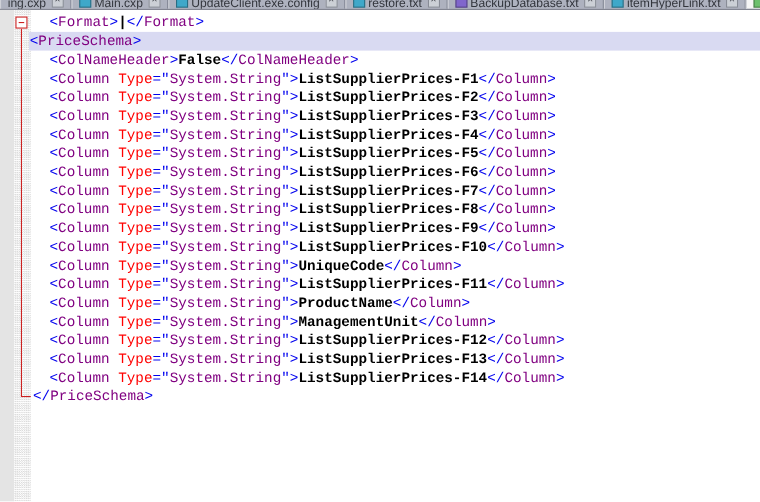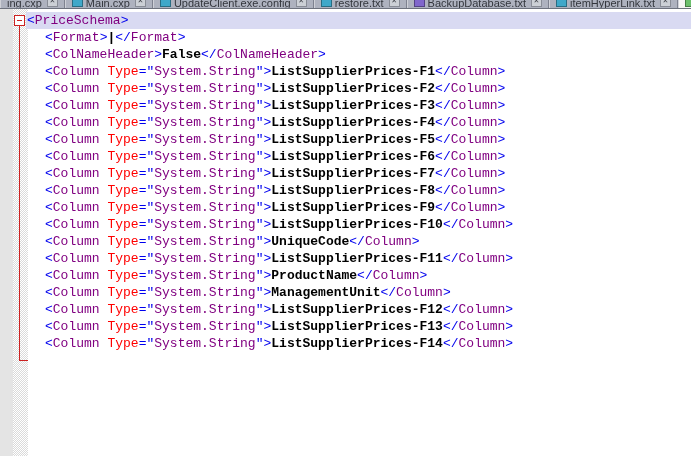--- a/index.html
+++ b/index.html
@@ -72,34 +72,35 @@
 
 <div class="editor">
   <div class="gutter-solid"></div>
   <div class="gutter-fold"></div>
   <div class="fold-box">
       <div class="fold-minus"></div>
     </div>
   <div class="fold-vline"></div>
   <div class="fold-hline"></div>
   <div class="code">
+      <div class="ln child"><span style="color: rgb(0, 0, 238);">&lt;</span><span style="color: rgb(128, 0, 128);">Format</span><span style="color: rgb(0, 0, 238);">&gt;</span><span style="color: rgb(0, 0, 0); font-weight: bold;">|</span><span style="color: rgb(0, 0, 238);">&lt;/</span><span style="color: rgb(128, 0, 128);">Format</span><span style="color: rgb(0, 0, 238);">&gt;</span></div>
       <div class="ln root hl"><span style="color: rgb(0, 0, 238);">&lt;</span><span style="color: rgb(128, 0, 128);">PriceSchema</span><span style="color: rgb(0, 0, 238);">&gt;</span></div>
-      <div class="ln child"><span style="color: rgb(0, 0, 238);">&lt;</span><span style="color: rgb(128, 0, 128);">Format</span><span style="color: rgb(0, 0, 238);">&gt;</span><span style="color: rgb(0, 0, 0); font-weight: bold;">|</span><span style="color: rgb(0, 0, 238);">&lt;/</span><span style="color: rgb(128, 0, 128);">Format</span><span style="color: rgb(0, 0, 238);">&gt;</span></div>
       <div class="ln child"><span style="color: rgb(0, 0, 238);">&lt;</span><span style="color: rgb(128, 0, 128);">ColNameHeader</span><span style="color: rgb(0, 0, 238);">&gt;</span><span style="color: rgb(0, 0, 0); font-weight: bold;">False</span><span style="color: rgb(0, 0, 238);">&lt;/</span><span style="color: rgb(128, 0, 128);">ColNameHeader</span><span style="color: rgb(0, 0, 238);">&gt;</span></div>
       <div class="ln child"><span style="color: rgb(0, 0, 238);">&lt;</span><span style="color: rgb(128, 0, 128);">Column </span><span style="color: rgb(255, 0, 0);">Type</span><span style="color: rgb(0, 0, 238);">="</span><span style="color: rgb(128, 0, 128);">System.String</span><span style="color: rgb(0, 0, 238);">"&gt;</span><span style="color: rgb(0, 0, 0); font-weight: bold;">ListSupplierPrices-F1</span><span style="color: rgb(0, 0, 238);">&lt;/</span><span style="color: rgb(128, 0, 128);">Column</span><span style="color: rgb(0, 0, 238);">&gt;</span></div>
       <div class="ln child"><span style="color: rgb(0, 0, 238);">&lt;</span><span style="color: rgb(128, 0, 128);">Column </span><span style="color: rgb(255, 0, 0);">Type</span><span style="color: rgb(0, 0, 238);">="</span><span style="color: rgb(128, 0, 128);">System.String</span><span style="color: rgb(0, 0, 238);">"&gt;</span><span style="color: rgb(0, 0, 0); font-weight: bold;">ListSupplierPrices-F2</span><span style="color: rgb(0, 0, 238);">&lt;/</span><span style="color: rgb(128, 0, 128);">Column</span><span style="color: rgb(0, 0, 238);">&gt;</span></div>
       <div class="ln child"><span style="color: rgb(0, 0, 238);">&lt;</span><span style="color: rgb(128, 0, 128);">Column </span><span style="color: rgb(255, 0, 0);">Type</span><span style="color: rgb(0, 0, 238);">="</span><span style="color: rgb(128, 0, 128);">System.String</span><span style="color: rgb(0, 0, 238);">"&gt;</span><span style="color: rgb(0, 0, 0); font-weight: bold;">ListSupplierPrices-F3</span><span style="color: rgb(0, 0, 238);">&lt;/</span><span style="color: rgb(128, 0, 128);">Column</span><span style="color: rgb(0, 0, 238);">&gt;</span></div>
       <div class="ln child"><span style="color: rgb(0, 0, 238);">&lt;</span><span style="color: rgb(128, 0, 128);">Column </span><span style="color: rgb(255, 0, 0);">Type</span><span style="color: rgb(0, 0, 238);">="</span><span style="color: rgb(128, 0, 128);">System.String</span><span style="color: rgb(0, 0, 238);">"&gt;</span><span style="color: rgb(0, 0, 0); font-weight: bold;">ListSupplierPrices-F4</span><span style="color: rgb(0, 0, 238);">&lt;/</span><span style="color: rgb(128, 0, 128);">Column</span><span style="color: rgb(0, 0, 238);">&gt;</span></div>
       <div class="ln child"><span style="color: rgb(0, 0, 238);">&lt;</span><span style="color: rgb(128, 0, 128);">Column </span><span style="color: rgb(255, 0, 0);">Type</span><span style="color: rgb(0, 0, 238);">="</span><span style="color: rgb(128, 0, 128);">System.String</span><span style="color: rgb(0, 0, 238);">"&gt;</span><span style="color: rgb(0, 0, 0); font-weight: bold;">ListSupplierPrices-F5</span><span style="color: rgb(0, 0, 238);">&lt;/</span><span style="color: rgb(128, 0, 128);">Column</span><span style="color: rgb(0, 0, 238);">&gt;</span></div>
       <div class="ln child"><span style="color: rgb(0, 0, 238);">&lt;</span><span style="color: rgb(128, 0, 128);">Column </span><span style="color: rgb(255, 0, 0);">Type</span><span style="color: rgb(0, 0, 238);">="</span><span style="color: rgb(128, 0, 128);">System.String</span><span style="color: rgb(0, 0, 238);">"&gt;</span><span style="color: rgb(0, 0, 0); font-weight: bold;">ListSupplierPrices-F6</span><span style="color: rgb(0, 0, 238);">&lt;/</span><span style="color: rgb(128, 0, 128);">Column</span><span style="color: rgb(0, 0, 238);">&gt;</span></div>
       <div class="ln child"><span style="color: rgb(0, 0, 238);">&lt;</span><span style="color: rgb(128, 0, 128);">Column </span><span style="color: rgb(255, 0, 0);">Type</span><span style="color: rgb(0, 0, 238);">="</span><span style="color: rgb(128, 0, 128);">System.String</span><span style="color: rgb(0, 0, 238);">"&gt;</span><span style="color: rgb(0, 0, 0); font-weight: bold;">ListSupplierPrices-F7</span><span style="color: rgb(0, 0, 238);">&lt;/</span><span style="color: rgb(128, 0, 128);">Column</span><span style="color: rgb(0, 0, 238);">&gt;</span></div>
       <div class="ln child"><span style="color: rgb(0, 0, 238);">&lt;</span><span style="color: rgb(128, 0, 128);">Column </span><span style="color: rgb(255, 0, 0);">Type</span><span style="color: rgb(0, 0, 238);">="</span><span style="color: rgb(128, 0, 128);">System.String</span><span style="color: rgb(0, 0, 238);">"&gt;</span><span style="color: rgb(0, 0, 0); font-weight: bold;">ListSupplierPrices-F8</span><span style="color: rgb(0, 0, 238);">&lt;/</span><span style="color: rgb(128, 0, 128);">Column</span><span style="color: rgb(0, 0, 238);">&gt;</span></div>
       <div class="ln child"><span style="color: rgb(0, 0, 238);">&lt;</span><span style="color: rgb(128, 0, 128);">Column </span><span style="color: rgb(255, 0, 0);">Type</span><span style="color: rgb(0, 0, 238);">="</span><span style="color: rgb(128, 0, 128);">System.String</span><span style="color: rgb(0, 0, 238);">"&gt;</span><span style="color: rgb(0, 0, 0); font-weight: bold;">ListSupplierPrices-F9</span><span style="color: rgb(0, 0, 238);">&lt;/</span><span style="color: rgb(128, 0, 128);">Column</span><span style="color: rgb(0, 0, 238);">&gt;</span></div>
       <div class="ln child"><span style="color: rgb(0, 0, 238);">&lt;</span><span style="color: rgb(128, 0, 128);">Column </span><span style="color: rgb(255, 0, 0);">Type</span><span style="color: rgb(0, 0, 238);">="</span><span style="color: rgb(128, 0, 128);">System.String</span><span style="color: rgb(0, 0, 238);">"&gt;</span><span style="color: rgb(0, 0, 0); font-weight: bold;">ListSupplierPrices-F10</span><span style="color: rgb(0, 0, 238);">&lt;/</span><span style="color: rgb(128, 0, 128);">Column</span><span style="color: rgb(0, 0, 238);">&gt;</span></div>
       <div class="ln child"><span style="color: rgb(0, 0, 238);">&lt;</span><span style="color: rgb(128, 0, 128);">Column </span><span style="color: rgb(255, 0, 0);">Type</span><span style="color: rgb(0, 0, 238);">="</span><span style="color: rgb(128, 0, 128);">System.String</span><span style="color: rgb(0, 0, 238);">"&gt;</span><span style="color: rgb(0, 0, 0); font-weight: bold;">UniqueCode</span><span style="color: rgb(0, 0, 238);">&lt;/</span><span style="color: rgb(128, 0, 128);">Column</span><span style="color: rgb(0, 0, 238);">&gt;</span></div>
       <div class="ln child"><span style="color: rgb(0, 0, 238);">&lt;</span><span style="color: rgb(128, 0, 128);">Column </span><span style="color: rgb(255, 0, 0);">Type</span><span style="color: rgb(0, 0, 238);">="</span><span style="color: rgb(128, 0, 128);">System.String</span><span style="color: rgb(0, 0, 238);">"&gt;</span><span style="color: rgb(0, 0, 0); font-weight: bold;">ListSupplierPrices-F11</span><span style="color: rgb(0, 0, 238);">&lt;/</span><span style="color: rgb(128, 0, 128);">Column</span><span style="color: rgb(0, 0, 238);">&gt;</span></div>
       <div class="ln child"><span style="color: rgb(0, 0, 238);">&lt;</span><span style="color: rgb(128, 0, 128);">Column </span><span style="color: rgb(255, 0, 0);">Type</span><span style="color: rgb(0, 0, 238);">="</span><span style="color: rgb(128, 0, 128);">System.String</span><span style="color: rgb(0, 0, 238);">"&gt;</span><span style="color: rgb(0, 0, 0); font-weight: bold;">ProductName</span><span style="color: rgb(0, 0, 238);">&lt;/</span><span style="color: rgb(128, 0, 128);">Column</span><span style="color: rgb(0, 0, 238);">&gt;</span></div>
       <div class="ln child"><span style="color: rgb(0, 0, 238);">&lt;</span><span style="color: rgb(128, 0, 128);">Column </span><span style="color: rgb(255, 0, 0);">Type</span><span style="color: rgb(0, 0, 238);">="</span><span style="color: rgb(128, 0, 128);">System.String</span><span style="color: rgb(0, 0, 238);">"&gt;</span><span style="color: rgb(0, 0, 0); font-weight: bold;">ManagementUnit</span><span style="color: rgb(0, 0, 238);">&lt;/</span><span style="color: rgb(128, 0, 128);">Column</span><span style="color: rgb(0, 0, 238);">&gt;</span></div>
       <div class="ln child"><span style="color: rgb(0, 0, 238);">&lt;</span><span style="color: rgb(128, 0, 128);">Column </span><span style="color: rgb(255, 0, 0);">Type</span><span style="color: rgb(0, 0, 238);">="</span><span style="color: rgb(128, 0, 128);">System.String</span><span style="color: rgb(0, 0, 238);">"&gt;</span><span style="color: rgb(0, 0, 0); font-weight: bold;">ListSupplierPrices-F12</span><span style="color: rgb(0, 0, 238);">&lt;/</span><span style="color: rgb(128, 0, 128);">Column</span><span style="color: rgb(0, 0, 238);">&gt;</span></div>
       <div class="ln child"><span style="color: rgb(0, 0, 238);">&lt;</span><span style="color: rgb(128, 0, 128);">Column </span><span style="color: rgb(255, 0, 0);">Type</span><span style="color: rgb(0, 0, 238);">="</span><span style="color: rgb(128, 0, 128);">System.String</span><span style="color: rgb(0, 0, 238);">"&gt;</span><span style="color: rgb(0, 0, 0); font-weight: bold;">ListSupplierPrices-F13</span><span style="color: rgb(0, 0, 238);">&lt;/</span><span style="color: rgb(128, 0, 128);">Column</span><span style="color: rgb(0, 0, 238);">&gt;</span></div>
       <div class="ln child"><span style="color: rgb(0, 0, 238);">&lt;</span><span style="color: rgb(128, 0, 128);">Column </span><span style="color: rgb(255, 0, 0);">Type</span><span style="color: rgb(0, 0, 238);">="</span><span style="color: rgb(128, 0, 128);">System.String</span><span style="color: rgb(0, 0, 238);">"&gt;</span><span style="color: rgb(0, 0, 0); font-weight: bold;">ListSupplierPrices-F14</span><span style="color: rgb(0, 0, 238);">&lt;/</span><span style="color: rgb(128, 0, 128);">Column</span><span style="color: rgb(0, 0, 238);">&gt;</span></div>
+      <div class="ln closetag"><span style="color: rgb(0, 0, 238);">&lt;/</span><span style="color: rgb(128, 0, 128);">PriceSchema</span><span style="color: rgb(0, 0, 238);">&gt;</span></div>
     </div>
 </div>
 
 </body></html>

